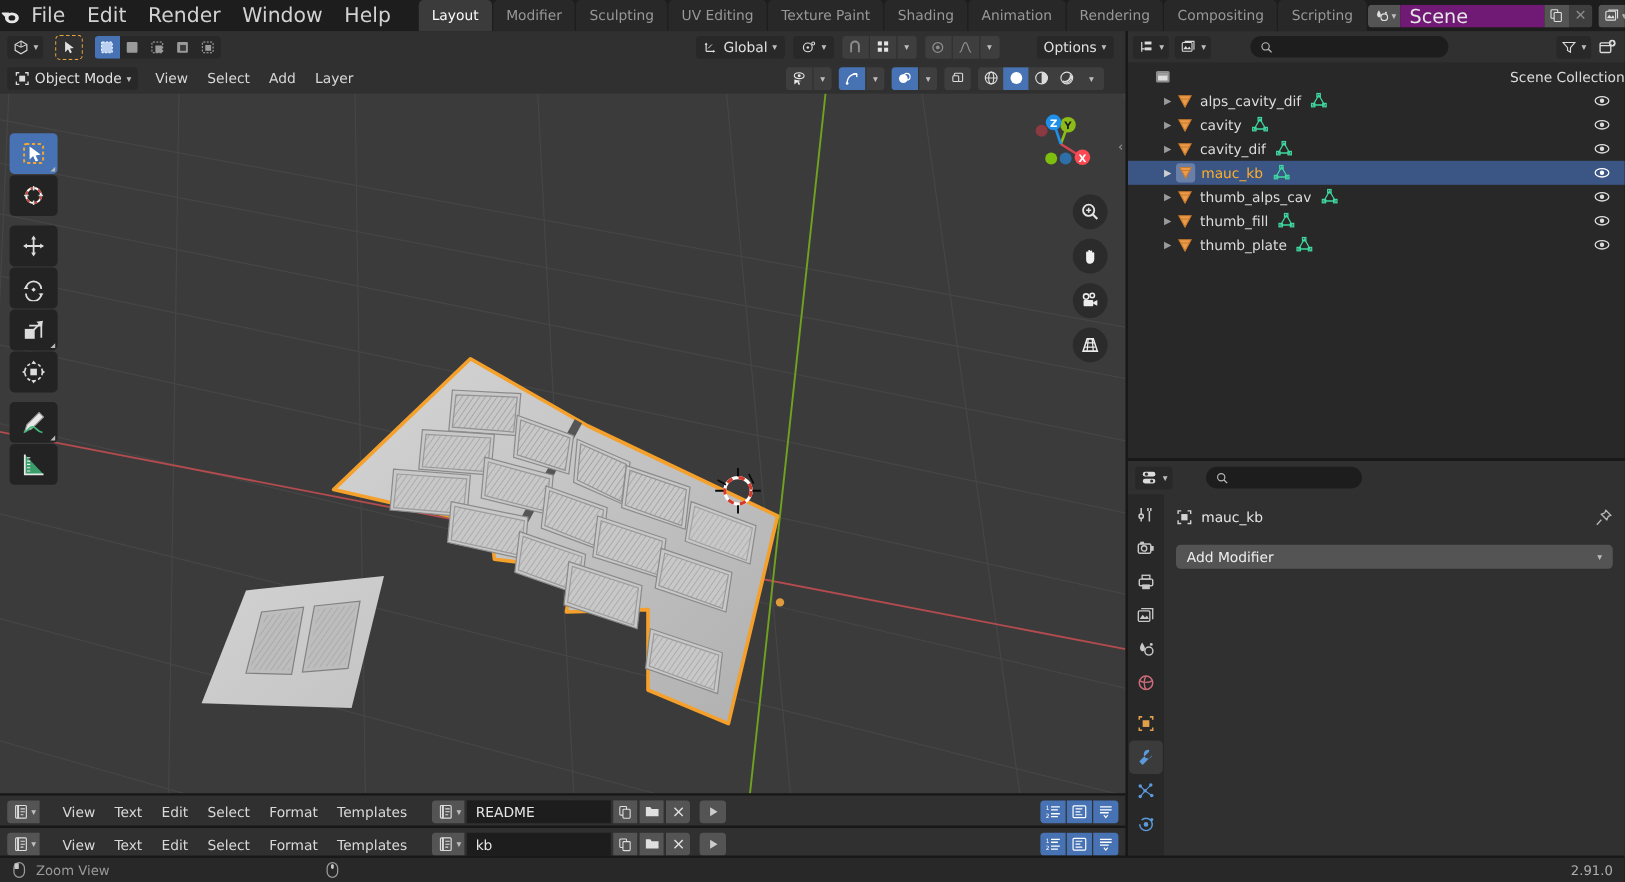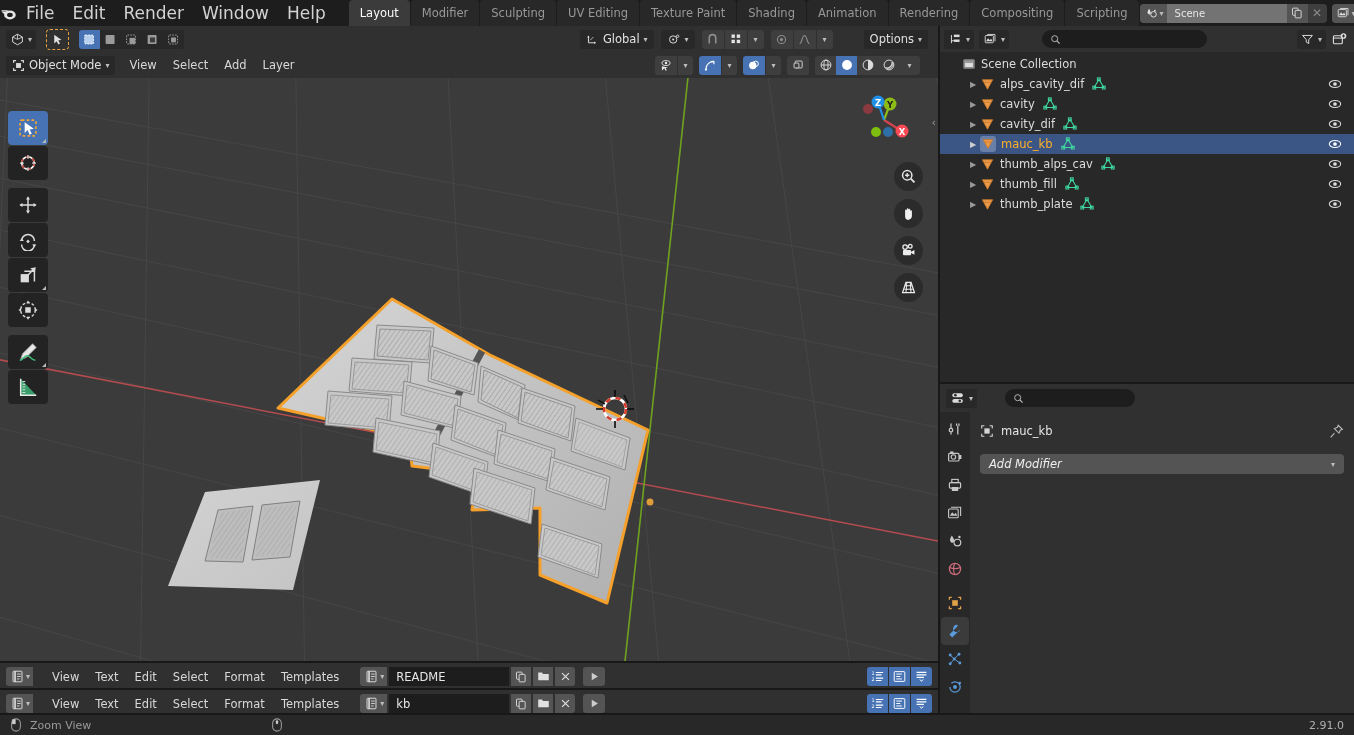--- a/index.html
+++ b/index.html
@@ -31,22 +31,22 @@
     align-self: stretch; display: flex; align-items: center;
   }
   .ws-tab.active { background: #3b3b3b; color: #fbfbfb; }
   .topbar-right { margin-left: auto; display: flex; align-items: center; padding-right: 4px; gap: 5px; }
   .id-block { display: flex; align-items: center; height: 19px; border-radius: 3px; overflow: hidden; }
   .id-icon-btn {
     background: #545454; height: 19px; display: flex; align-items: center; padding: 0 3px 0 5px; gap: 2px;
     border-radius: 3px 0 0 3px;
   }
   .id-name {
-    background: #737373; height: 19px; display: flex; align-items: center;
-    padding: 0 8px; color: #e6e6e6; font-size: 10px; min-width: 120px;
+    background: #701a75; height: 19px; display: flex; align-items: center;
+    padding: 0 8px; color: #e6e6e6; font-size: 16px; min-width: 120px;
   }
   .id-copy { background: #545454; height: 19px; width: 21px; display: flex; align-items: center; justify-content: center; }
   .id-x { background: #3e3e3e; height: 19px; width: 19px; display: flex; align-items: center; justify-content: center;
           color: #8a8a8a; font-size: 12px; border-radius: 0 3px 3px 0; }
 
   
   .viewport-area { position: absolute; left: 0; top: 26px; width: 938px; height: 637px; background: #303030; }
   .vp-header {
     position: absolute; left: 0; top: 0; width: 938px; height: 26px;
     background: #303030; display: flex; align-items: center; padding: 0 6px;
@@ -90,40 +90,40 @@
              align-items: center; justify-content: center; }
 
   
   .outliner { position: absolute; left: 940px; top: 26px; width: 414px; height: 356px; background: #282828; }
   .out-header { height: 26px; background: #303030; display: flex; align-items: center; padding: 0 4px; gap: 5px; }
   .search-box {
     background: #1d1d1d; border-radius: 10px; height: 18px; flex: 1; max-width: 165px;
     display: flex; align-items: center; padding: 0 8px; gap: 5px; margin-left: 28px;
   }
   .out-rows { padding-top: 2px; }
-  .out-row { height: 20px; display: flex; align-items: center; padding-left: 8px; font-size: 11.5px; color: #dcdcdc; }
+  .out-row { height: 20px; display: flex; align-items: center; padding-left: 8px; font-size: 11.5px; color: #dcdcdc; justify-content: space-between; }
   .out-row.selected { background: #3b5685; }
   .out-row .name { margin-left: 5px; }
   .out-row.selected .name { color: #ffaf29; }
   .disc { width: 14px; display: flex; align-items: center; justify-content: center; }
 
   
   .props { position: absolute; left: 940px; top: 384px; width: 414px; height: 331px; background: #303030; }
   .props-header { height: 28px; display: flex; align-items: center; padding: 0 6px; gap: 6px; background: #303030; }
   .props-search { background: #1d1d1d; border-radius: 10px; height: 18px; width: 130px; display: flex;
                   align-items: center; padding: 0 8px; gap: 5px; margin-left: 22px; }
   .props-tabcol { position: absolute; left: 0; top: 28px; width: 30px; bottom: 0; background: #282828;
                   display: flex; flex-direction: column; align-items: center; padding-top: 3px; }
   .ptab { width: 28px; height: 28px; display: flex; align-items: center; justify-content: center; border-radius: 4px; }
   .ptab.active { background: #3b3b3b; }
   .props-body { position: absolute; left: 30px; top: 28px; right: 0; bottom: 0; background: #303030; padding: 8px 10px; }
   .breadcrumb { display: flex; align-items: center; gap: 7px; height: 22px; font-size: 11.5px; color: #e6e6e6; }
   .add-mod {
     margin-top: 12px; height: 20px; background: #545454; border-radius: 4px;
-    display: flex; align-items: center; padding: 0 9px; font-size: 11.5px; color: #efefef; font-style: italic;
+    display: flex; align-items: center; padding: 0 9px; font-size: 11.5px; color: #efefef;
   }
 
   
   .texted { position: absolute; left: 0; width: 938px; height: 27px; background: #303030;
             display: flex; align-items: center; padding: 0 6px; gap: 2px; }
   .texted1 { top: 663px; }
   .texted2 { top: 690px; }
   .te-menu { padding: 3px 7px; font-size: 11.5px; color: #d8d8d8; border-radius: 3px; }
   .te-idbtn { background: #545454; height: 19px; display: flex; align-items: center; padding: 0 3px 0 5px;
               gap: 2px; border-radius: 3px 0 0 3px; }

